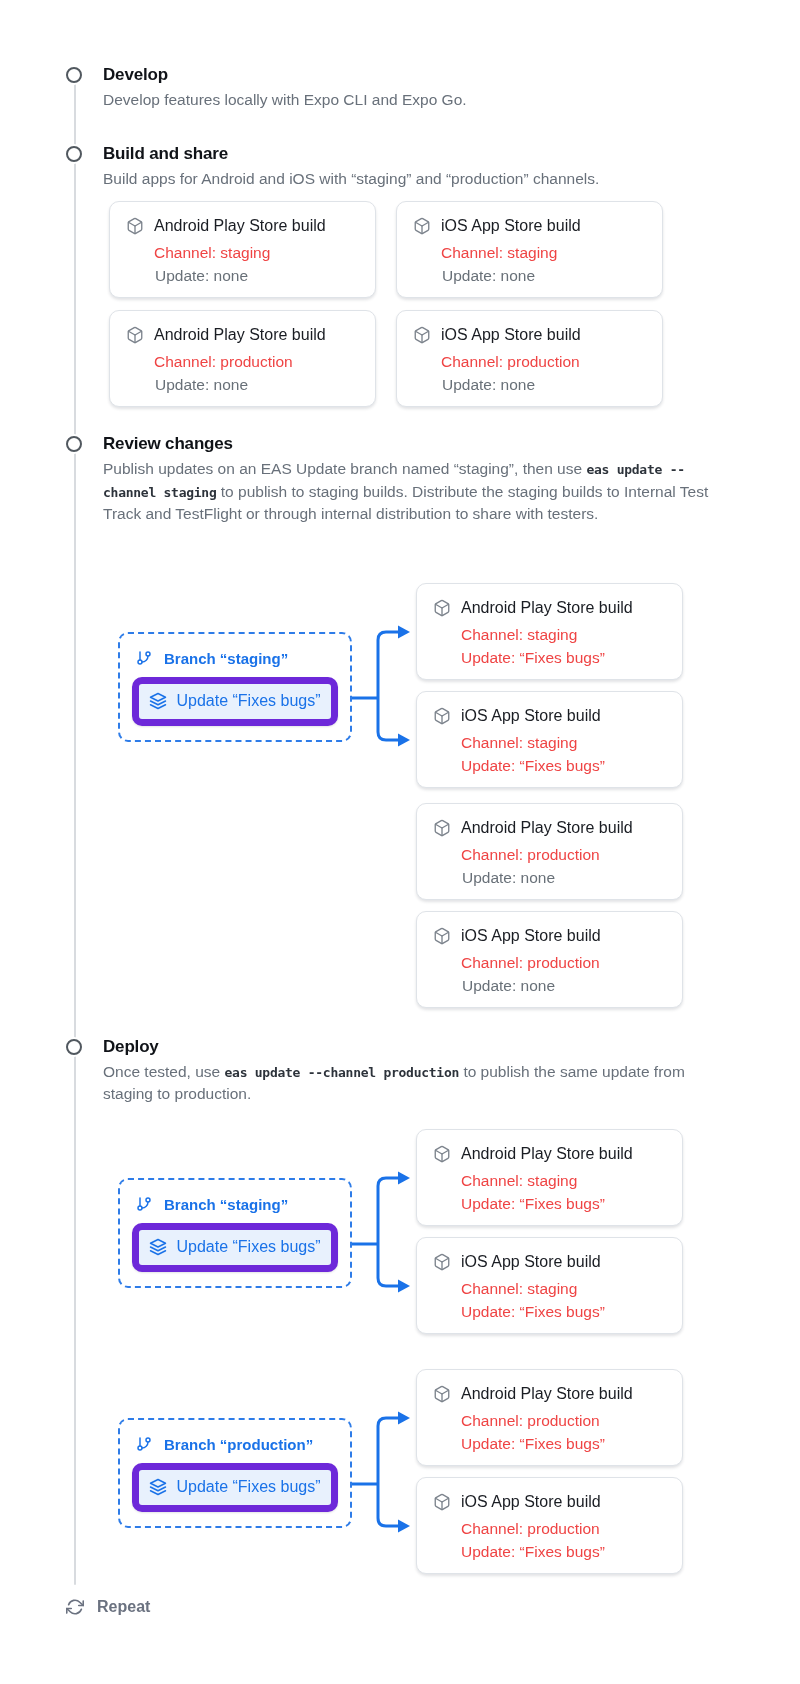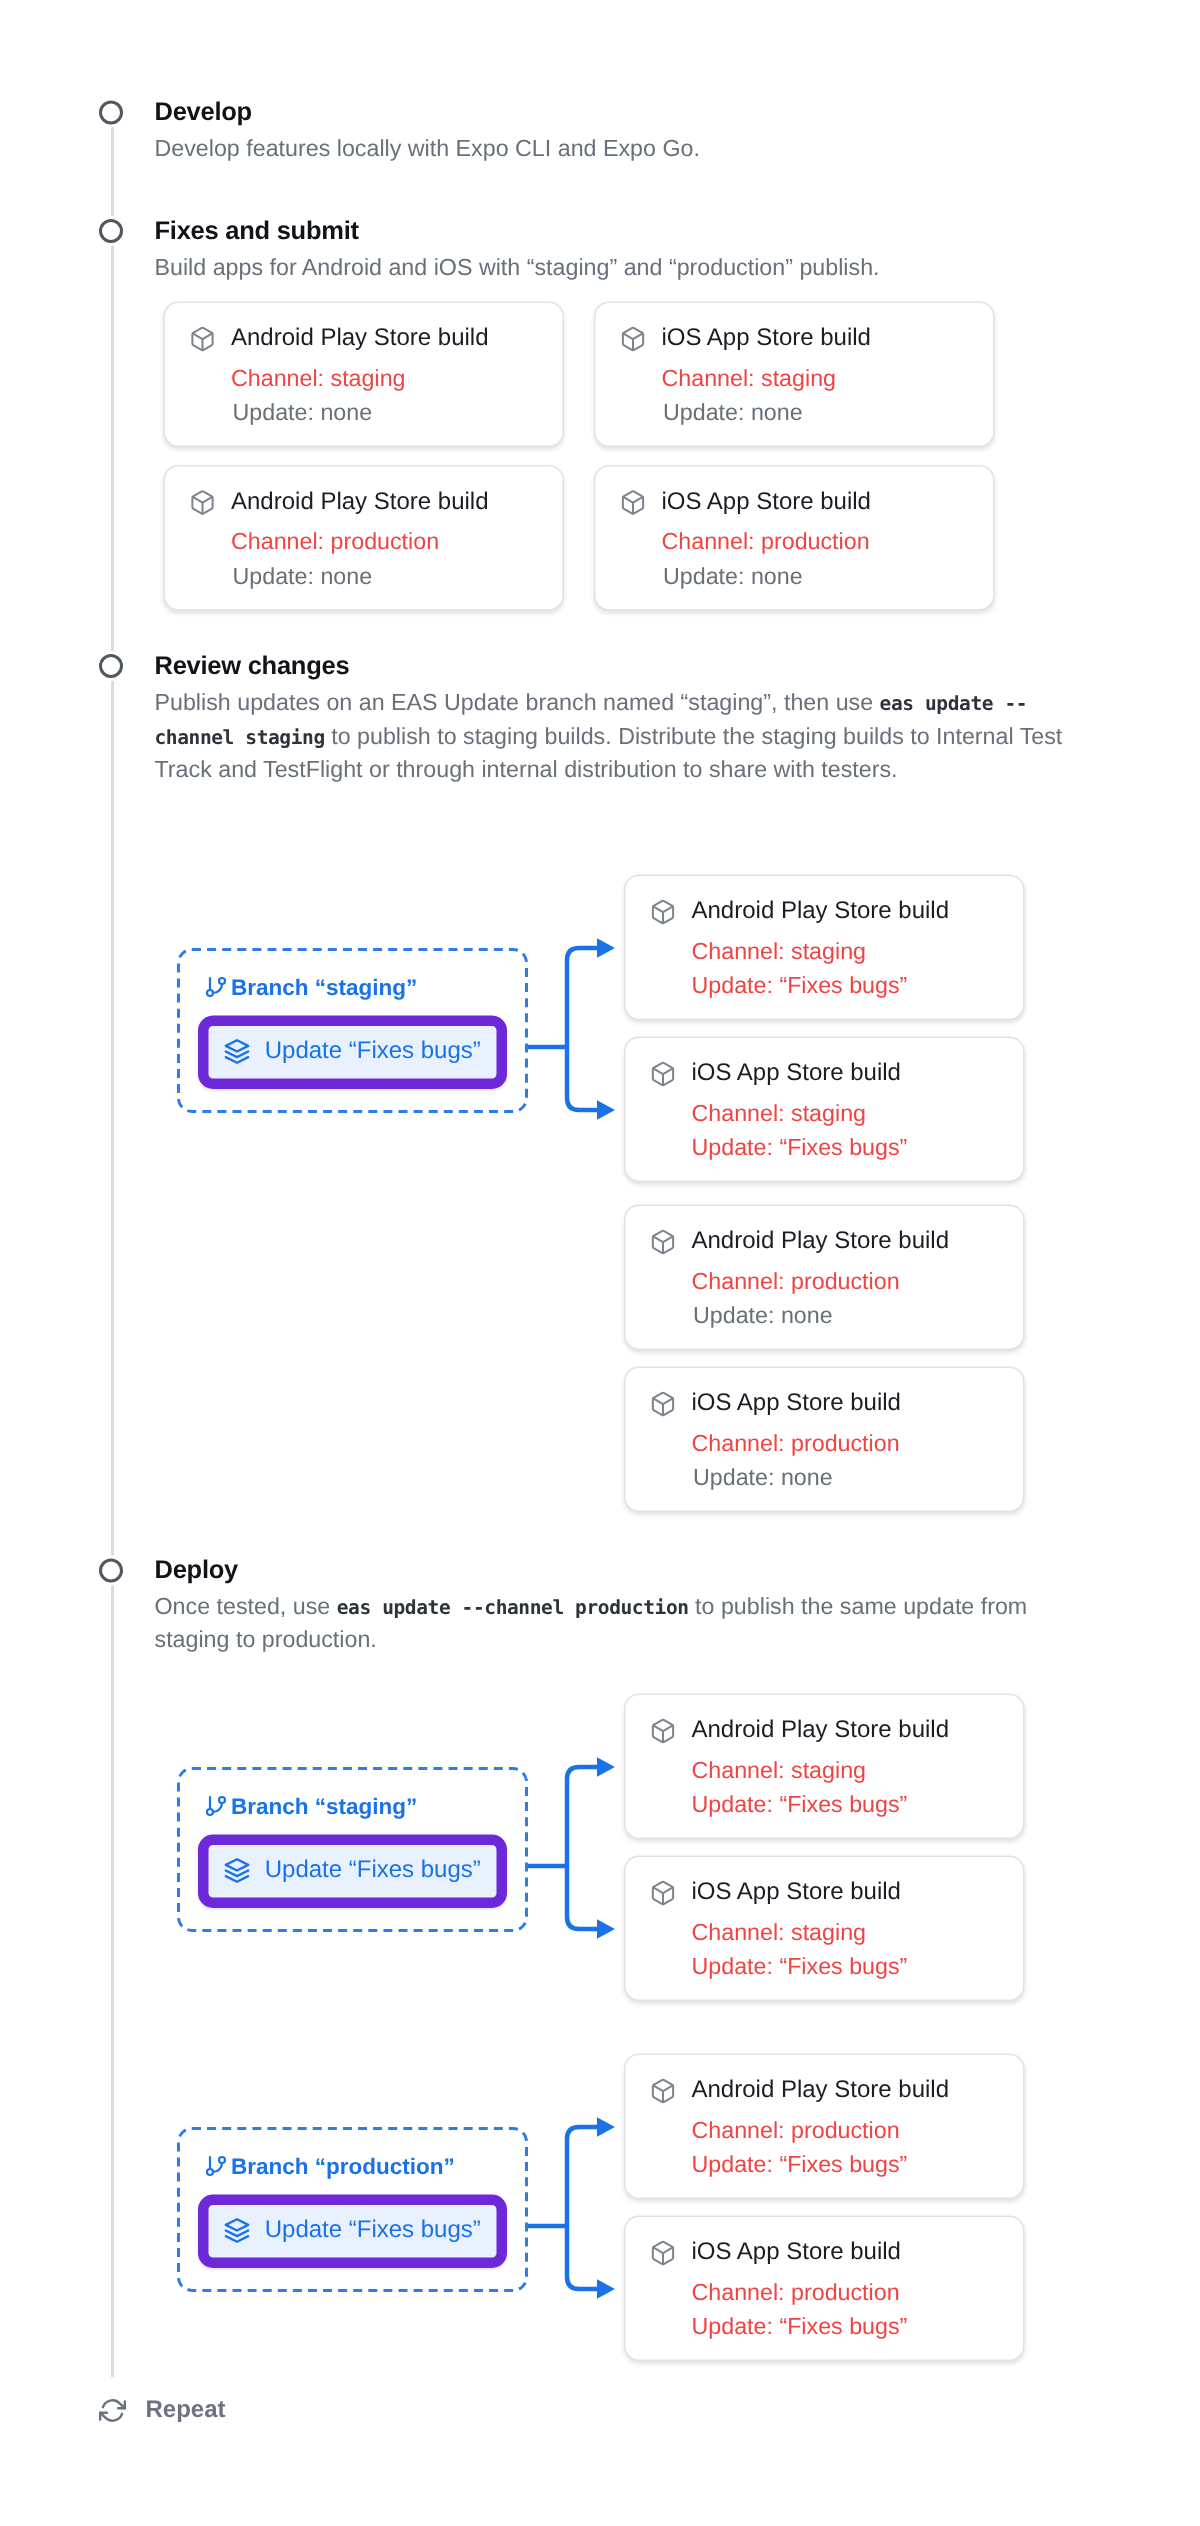--- a/index.html
+++ b/index.html
@@ -58,21 +58,21 @@
   .diagram{position:relative;width:580px;}
   .diagram.h4{height:425px;}
   .diagram.h2{height:205px;}
   .cards-col{position:absolute;left:313px;top:0;display:flex;flex-direction:column;gap:11px;}
   .diagram.h4 .cards-col .card:nth-child(3){margin-top:4px;}
 
   .branch-box{
     position:absolute;left:15px;top:49px;box-sizing:border-box;width:234px;
     border:2px dashed #2e7ce8;border-radius:10px;padding:14px 12px 14px 12px;
   }
-  .branch-label-row{display:flex;align-items:center;gap:2px;height:21px;margin-left:4px;}
+  .branch-label-row{display:flex;align-items:center;gap:12px;height:21px;margin-left:4px;}
   .branch-label{font-size:15px;font-weight:600;color:#1a72e8;}
   .git-branch-icon{width:16px;height:16px;color:#1a72e8;display:inline-flex;}
   .update-btn{
     margin-top:8px;box-sizing:border-box;width:100%;height:49px;
     background:#e8f1fd;border:7px solid #6d28d9;border-radius:10px;
     box-shadow:0 1px 2px rgba(16,24,40,0.12);
     display:flex;align-items:center;justify-content:center;gap:9px;
     font-size:16px;font-weight:500;color:#1a72e8;
   }
   .layers-icon{width:18px;height:18px;color:#1a72e8;display:inline-flex;}
@@ -94,22 +94,22 @@
 <div class="content">
 
   <section id="sec-develop">
     <span class="tdot"></span>
     <h3>Develop</h3>
     <p class="sub"><span>Develop features locally with Expo CLI and Expo Go.</span></p>
   </section>
 
   <section id="sec-build">
     <span class="tdot"></span>
-    <h3>Fixes and submit</h3>
-    <p class="sub"><span>Build apps for Android and iOS with “staging” and “production” publish.</span></p>
+    <h3>Build and share</h3>
+    <p class="sub"><span>Build apps for Android and iOS with “staging” and “production” channels.</span></p>
     <div class="grid">
         <div class="card">
     <div class="card-title-row">
       <span class="cube-icon">
         <svg viewBox="0 0 24 24" width="18" height="18" fill="none" stroke="currentColor" stroke-width="1.8" stroke-linecap="round" stroke-linejoin="round">
           <path d="M21 16V8a2 2 0 0 0-1-1.73l-7-4a2 2 0 0 0-2 0l-7 4A2 2 0 0 0 3 8v8a2 2 0 0 0 1 1.73l7 4a2 2 0 0 0 2 0l7-4A2 2 0 0 0 21 16z"></path>
           <polyline points="3.27 6.96 12 12.01 20.73 6.96"></polyline>
           <line x1="12" y1="22.08" x2="12" y2="12"></line>
         </svg>
       </span>

